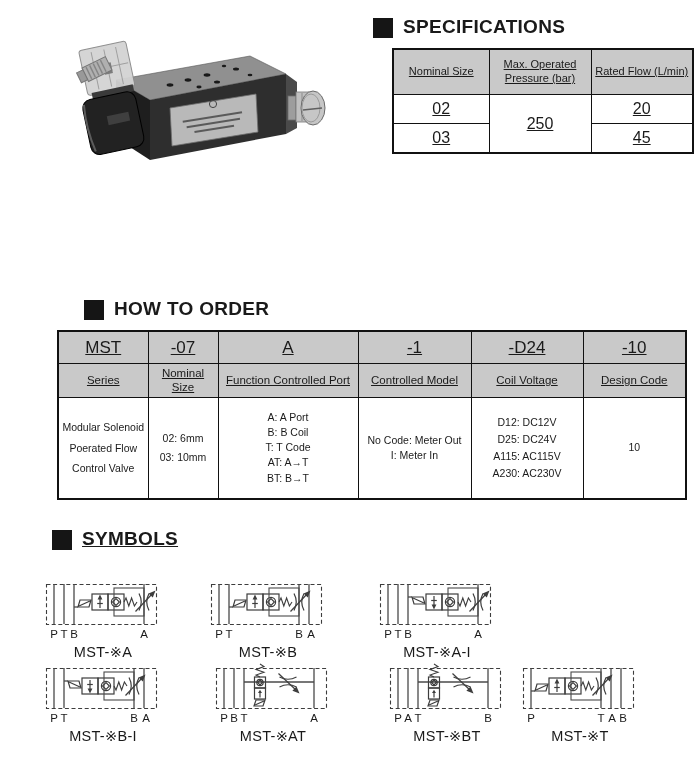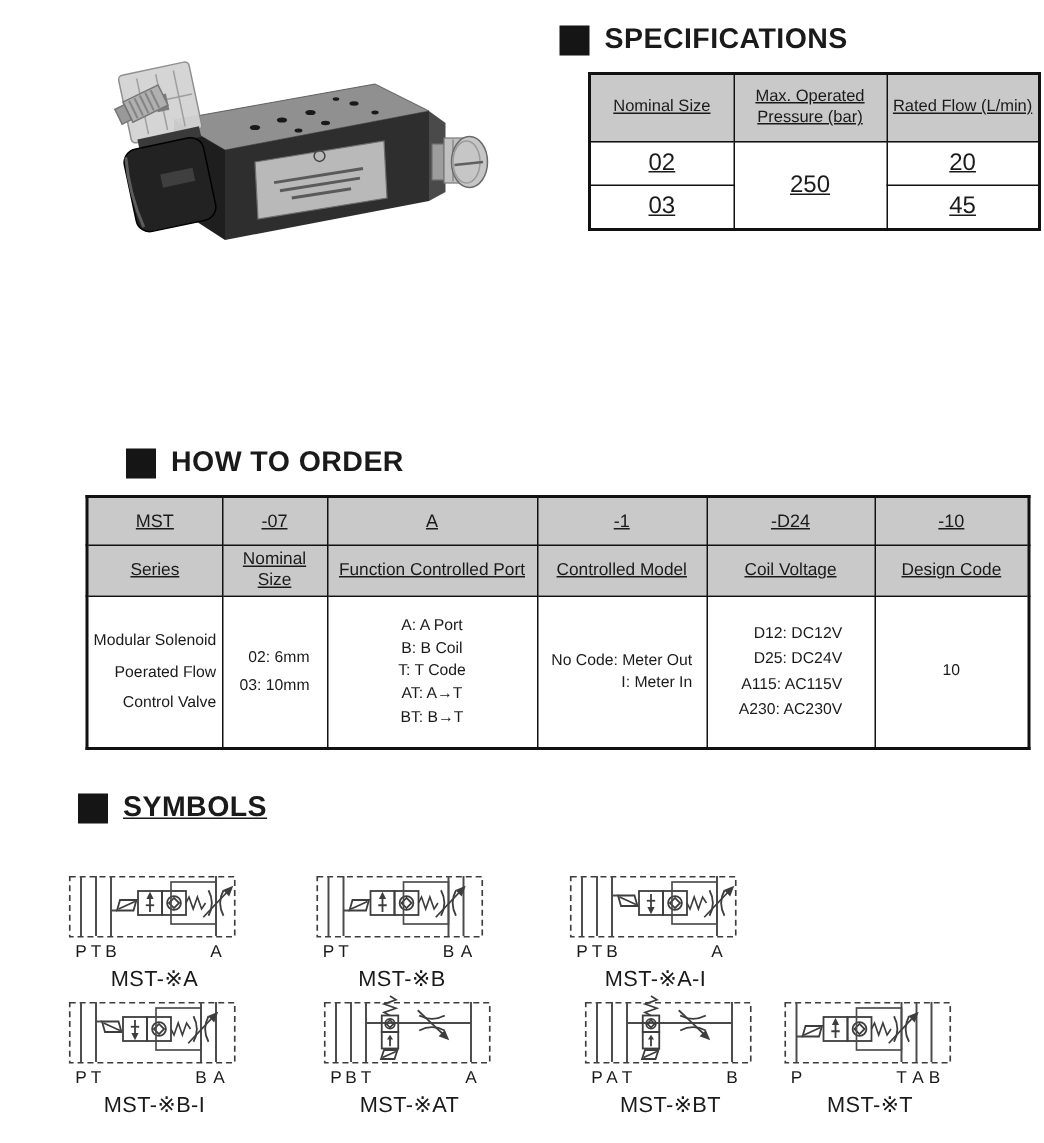--- a/index.html
+++ b/index.html
@@ -1,41 +1,41 @@
 <!DOCTYPE html>
 <html><head>
 <meta charset="utf-8">
 <style>
   html,body{margin:0;padding:0;background:#fff;}
   #page{position:relative;width:696px;height:762px;background:#ffffff;overflow:hidden;
         font-family:"Liberation Sans","DejaVu Sans",sans-serif;color:#1a1a1a;}
 
   
-  .sec-hdr{position:absolute;display:flex;align-items:center;gap:10px;padding-left:24px;}
+  .sec-hdr{position:absolute;display:flex;align-items:flex-end;gap:10px;padding-left:24px;}
   .sec-sq{width:20px;height:20px;background:#151515;}
   .sec-title{font-size:19px;font-weight:bold;letter-spacing:.3px;}
 
   
   table{border-collapse:collapse;table-layout:fixed;text-decoration:underline;}
   .dtable{border:2px solid #111;}
   .dtable td,.dtable th{border:1px solid #111;font-weight:normal;text-align:center;
       font-size:11px;line-height:1.25;padding:2px 3px;vertical-align:middle;}
   .gray{background:#c9c9c9;}
 
   #spec-table-wrap{position:absolute;left:392px;top:48px;}
   #spec-table{width:300px;}
   #spec-table th{height:40px;}
   #spec-table td{height:24px;font-size:16px;}
 
   #order-wrap{position:absolute;left:57px;top:330px;}
   #order-table{width:628px;}
-  #order-table .code-row td{height:27px;font-size:12px;}
+  #order-table .code-row td{height:27px;font-size:17px;}
   #order-table .label-row td{height:21px;font-size:11.5px;}
   #order-table .body-row td{height:96px;font-size:10.5px;vertical-align:middle;}
-  .cell-lines{display:inline-block;text-align:right;}
+  .cell-lines{display:inline-block;text-align:center;}
   .cell-lines.center{text-align:center;}
   .lh-wide div{line-height:1.95;}
   .lh-med div{line-height:1.75;}
   .lh-fn div{line-height:1.45;}
   .lh-cv div{line-height:1.6;}
 
   
   .sym-tile{position:absolute;width:150px;}
   .sym-caption{width:150px;text-align:center;font-size:14.5px;margin-top:-2px;letter-spacing:.3px;}
   .dash{fill:none;stroke:#3d3d3d;stroke-width:1.1;stroke-dasharray:4 2.6;}

